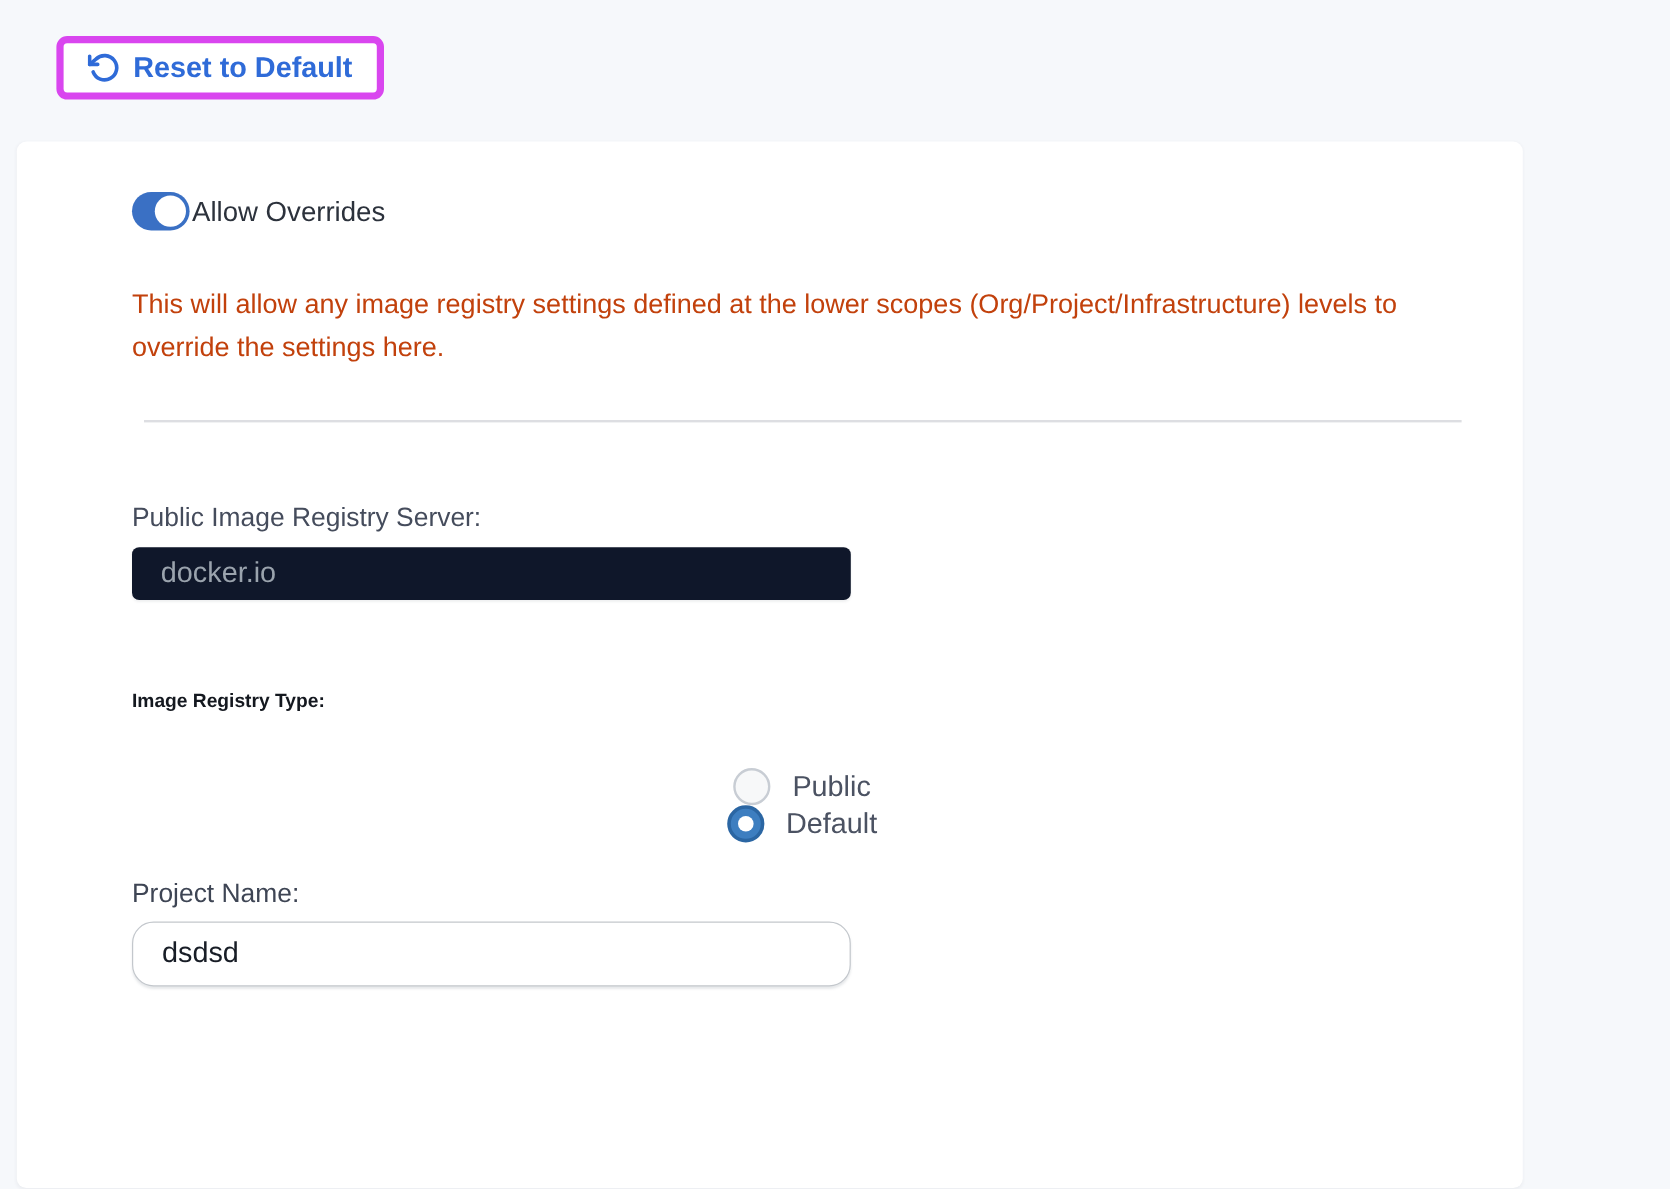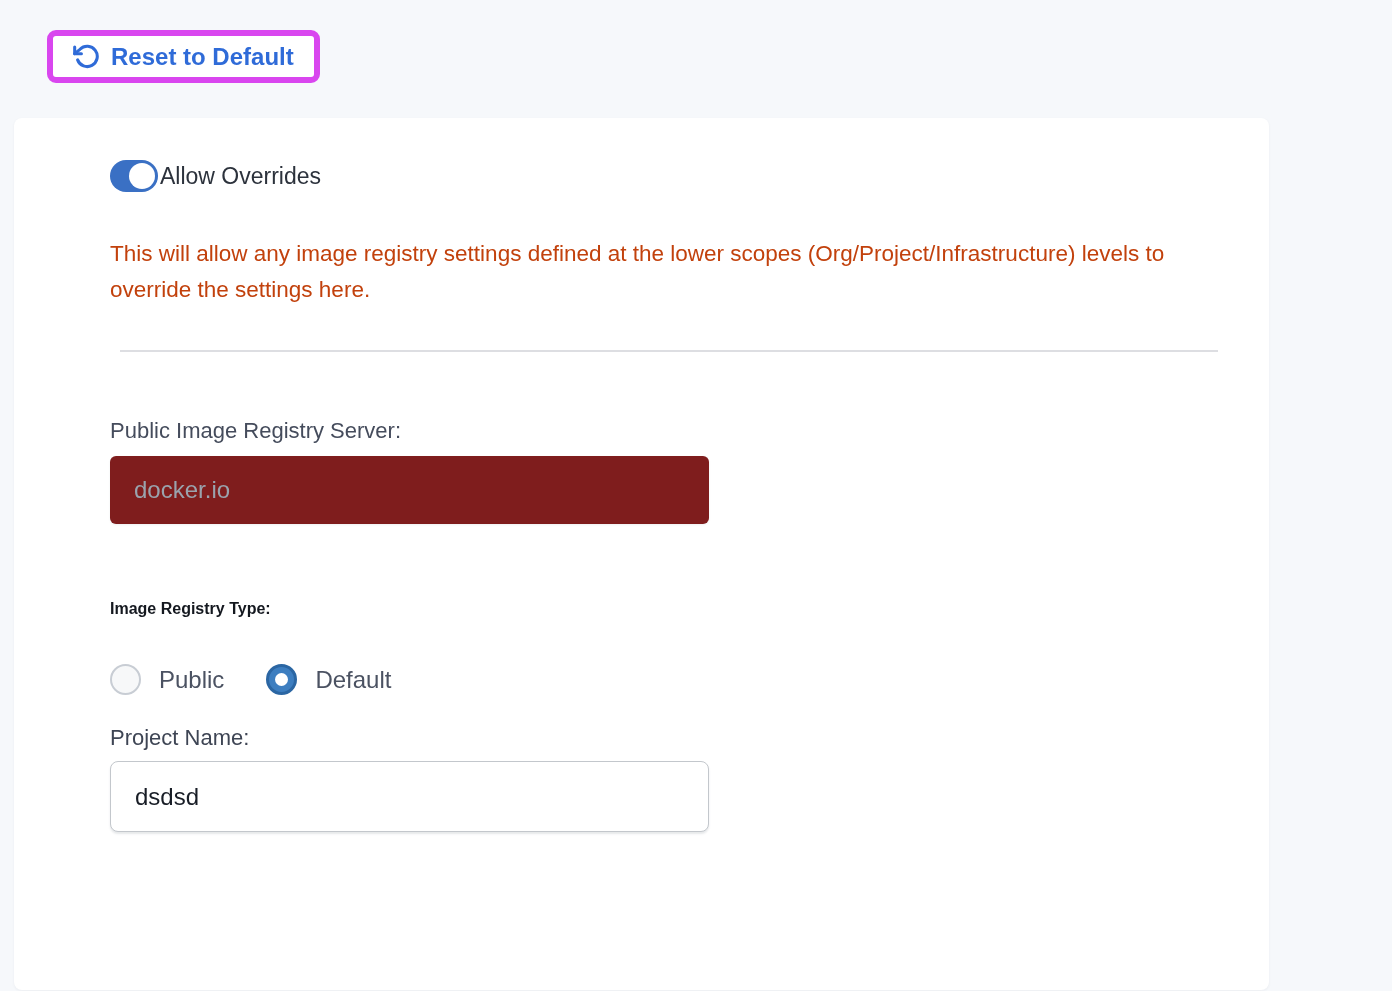--- a/index.html
+++ b/index.html
@@ -69,54 +69,54 @@
   }
 
   
   .field-label {
     display: block; font-size: 22px; line-height: 25px;
     color: #454c5c; margin-bottom: 13px;
   }
   .section-server { margin-top: 66px; }
   .section-account { margin-top: 40px; }
   .text-input {
-    display: block; width: 599px; height: 68px;
+    display: block; width: 599px; height: 44px;
     border: none; border-radius: 6px;
-    background: #7f1d1d; padding: 0 24px;
+    background: #0f172a; padding: 0 24px;
     font-size: 24px; color: #9aa3ad; font-family: inherit;
     box-shadow: 0 1px 2px rgba(120,130,140,0.12);
   }
   .text-input:disabled { color: #9aa3ad; opacity: 1; }
 
   .type-label {
     margin-top: 72px; font-size: 16px; line-height: 26px;
     font-weight: 700; color: #14181f;
   }
 
   
-  .radio-row { display: flex; align-items: center; margin-top: 42px; }
+  .radio-row { display: flex; align-items: center; margin-top: 42px; flex-direction: column; }
   .radio-option { display: flex; align-items: center; gap: 18px; margin-right: 42px; cursor: pointer; }
   .radio-circle {
     width: 31px; height: 31px; border-radius: 50%; flex: none;
     border: 2px solid #c8cdd4; background: #f7f8f9;
     display: flex; align-items: center; justify-content: center;
   }
   .radio-circle.selected { background: #3d7ec0; border: 3px solid #2b66a3; }
   .radio-circle.selected::after {
     content: ''; width: 13px; height: 13px; background: #ffffff; border-radius: 50%;
   }
   .radio-label { font-size: 24px; color: #4b5262; }
 
   
   .secret-section { margin-top: 30px; }
   .secret-section .field-label { margin-bottom: 11px; color: #3e4554; }
   .secret-input {
-    display: block; width: 599px; height: 71px;
+    display: block; width: 599px; height: 54px;
     background: #ffffff;
-    border: 1.5px solid #c3c7cc; border-radius: 8px;
+    border: 1.5px solid #c3c7cc; border-radius: 18px;
     padding: 0 24px; font-size: 24px; color: #181d26; font-family: inherit;
     box-shadow: 0 2px 2px rgba(100,110,125,0.16);
     outline: none;
   }
 </style>
 </head>
 <body>
 
 <div class="header">
   <button class="reset-btn">

